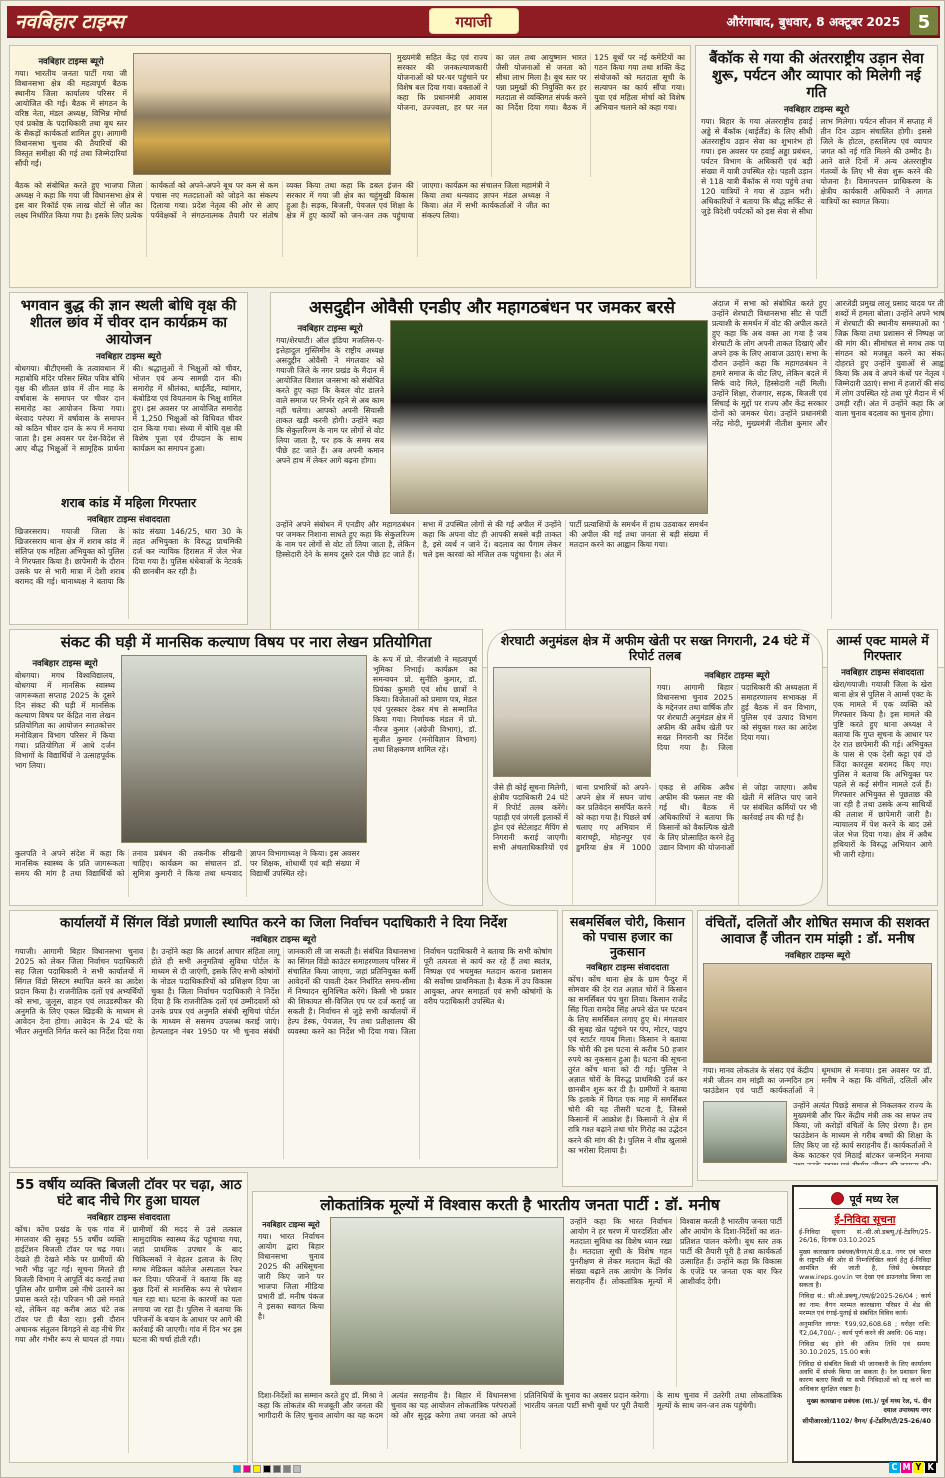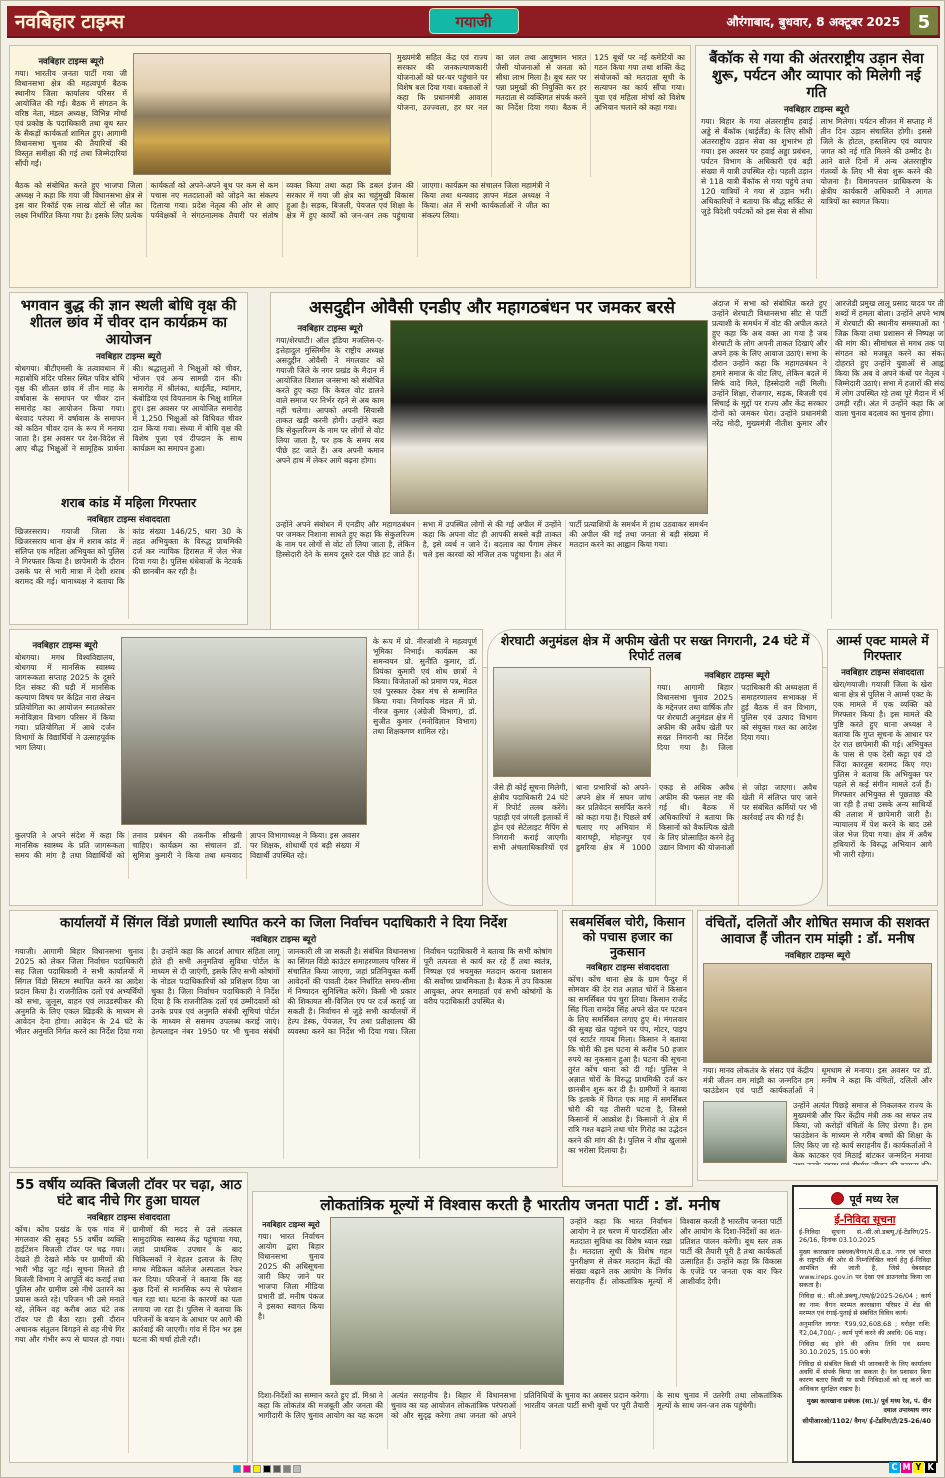--- a/index.html
+++ b/index.html
@@ -9,24 +9,24 @@
     background:#f2efe4;
     font-family:"DejaVu Sans","Liberation Sans",sans-serif;
     overflow:hidden; border:1px solid #b9b3a2;
   }
   
   .hdr {
     position:absolute; left:6px; top:5px; width:933px; height:32px;
     background:#8e1c22; display:flex; align-items:center;
     border-bottom:2px solid #6d1217;
   }
-  .masthead { color:#fdf3d0; font-weight:bold; font-size:19px; padding-left:8px; white-space:nowrap; }
+  .masthead { color:#fdf3d0; font-weight:bold; font-size:19px; padding-left:8px; white-space:nowrap;font-style:italic; }
   .edition-box {
     position:absolute; left:50%; transform:translateX(-50%);
-    background:#14b8a6; border:1px solid #e7d9a8; border-radius:4px;
+    background:#fef9c3; border:1px solid #e7d9a8; border-radius:4px;
     padding:2px 26px; color:#8e1c22; font-weight:bold; font-size:15px;
   }
   .dateline { margin-left:auto; color:#ffffff; font-weight:bold; font-size:12px; padding-right:10px; white-space:nowrap; }
   .pagenum {
     width:28px; height:28px; margin-right:2px; background:#77813e; color:#fff;
     font-weight:bold; font-size:18px; display:flex; align-items:center; justify-content:center;
     border-radius:2px;
   }
   
   .art {
@@ -113,20 +113,21 @@
           <div class="bd" style="height:178px;">गया/शेरघाटी। ऑल इंडिया मजलिस-ए-इत्तेहादुल मुस्लिमीन के राष्ट्रीय अध्यक्ष असदुद्दीन ओवैसी ने मंगलवार को गयाजी जिले के नगर प्रखंड के मैदान में आयोजित विशाल जनसभा को संबोधित करते हुए कहा कि केवल वोट डालने वाले समाज पर निर्भर रहने से अब काम नहीं चलेगा। आपको अपनी सियासी ताकत खड़ी करनी होगी। उन्होंने कहा कि सेकुलरिज्म के नाम पर लोगों से वोट लिया जाता है, पर हक के समय सब पीछे हट जाते हैं। अब अपनी कमान अपने हाथ में लेकर आगे बढ़ना होगा।</div>
         </div>
         <div class="photo ph-owaisi" style="flex:1;height:194px;"></div>
       </div>
       <div class="bd cols3" style="height:118px;margin-top:4px;">उन्होंने अपने संबोधन में एनडीए और महागठबंधन पर जमकर निशाना साधते हुए कहा कि सेकुलरिज्म के नाम पर लोगों से वोट तो लिया जाता है, लेकिन हिस्सेदारी देने के समय दूसरे दल पीछे हट जाते हैं। सभा में उपस्थित लोगों से की गई अपील में उन्होंने कहा कि अपना वोट ही आपकी सबसे बड़ी ताकत है, इसे व्यर्थ न जाने दें। बदलाव का पैगाम लेकर चले इस कारवां को मंजिल तक पहुंचाना है। अंत में पार्टी प्रत्याशियों के समर्थन में हाथ उठवाकर समर्थन की अपील की गई तथा जनता से बड़ी संख्या में मतदान करने का आह्वान किया गया।</div>
     </div>
     <div class="bd cols2" style="position:absolute;right:5px;top:6px;width:238px;height:320px;">अंदाज में सभा को संबोधित करते हुए उन्होंने शेरघाटी विधानसभा सीट से पार्टी प्रत्याशी के समर्थन में वोट की अपील करते हुए कहा कि अब वक्त आ गया है जब शेरघाटी के लोग अपनी ताकत दिखाएं और अपने हक के लिए आवाज उठाएं। सभा के दौरान उन्होंने कहा कि महागठबंधन ने हमारे समाज के वोट लिए, लेकिन बदले में सिर्फ वादे मिले, हिस्सेदारी नहीं मिली। उन्होंने शिक्षा, रोजगार, सड़क, बिजली एवं सिंचाई के मुद्दों पर राज्य और केंद्र सरकार दोनों को जमकर घेरा। उन्होंने प्रधानमंत्री नरेंद्र मोदी, मुख्यमंत्री नीतीश कुमार और आरजेडी प्रमुख लालू प्रसाद यादव पर तीखे शब्दों में हमला बोला। उन्होंने अपने भाषण में शेरघाटी की स्थानीय समस्याओं का भी जिक्र किया तथा प्रशासन से निष्पक्ष जांच की मांग की। सीमांचल से मगध तक पार्टी संगठन को मजबूत करने का संकल्प दोहराते हुए उन्होंने युवाओं से आह्वान किया कि अब वे अपने कंधों पर नेतृत्व की जिम्मेदारी उठाएं। सभा में हजारों की संख्या में लोग उपस्थित रहे तथा पूरे मैदान में भीड़ उमड़ी रही। अंत में उन्होंने कहा कि आने वाला चुनाव बदलाव का चुनाव होगा।</div>
   </section>
 
   <section class="art" style="left:8px;top:628px;width:474px;height:277px;">
+    <h2 class="hl" style="font-size:15px;">संकट की घड़ी में मानसिक कल्याण विषय पर नारा लेखन प्रतियोगिता</h2>
     <div class="row" style="margin-top:3px;height:190px;">
       <div style="width:100px;flex:none;">
         <div class="by">नवबिहार टाइम्स ब्यूरो</div>
         <div class="bd" style="height:172px;">बोधगया। मगध विश्वविद्यालय, बोधगया में मानसिक स्वास्थ्य जागरूकता सप्ताह 2025 के दूसरे दिन संकट की घड़ी में मानसिक कल्याण विषय पर केंद्रित नारा लेखन प्रतियोगिता का आयोजन स्नातकोत्तर मनोविज्ञान विभाग परिसर में किया गया। प्रतियोगिता में आधे दर्जन विभागों के विद्यार्थियों ने उत्साहपूर्वक भाग लिया।</div>
       </div>
       <div class="photo ph-mental" style="width:246px;height:188px;"></div>
       <div class="bd" style="flex:1;height:190px;">के रूप में प्रो. नीरजांशी ने महत्वपूर्ण भूमिका निभाई। कार्यक्रम का समन्वयन प्रो. सुनीति कुमार, डॉ. प्रियंका कुमारी एवं शोध छात्रों ने किया। विजेताओं को प्रमाण पत्र, मेडल एवं पुरस्कार देकर मंच से सम्मानित किया गया। निर्णायक मंडल में प्रो. नीरज कुमार (अंग्रेजी विभाग), डॉ. सुजीत कुमार (मनोविज्ञान विभाग) तथा शिक्षकगण शामिल रहे।</div>
     </div>
     <div class="bd cols4" style="height:48px;margin-top:4px;">कुलपति ने अपने संदेश में कहा कि मानसिक स्वास्थ्य के प्रति जागरूकता समय की मांग है तथा विद्यार्थियों को तनाव प्रबंधन की तकनीक सीखनी चाहिए। कार्यक्रम का संचालन डॉ. सुमित्रा कुमारी ने किया तथा धन्यवाद ज्ञापन विभागाध्यक्ष ने किया। इस अवसर पर शिक्षक, शोधार्थी एवं बड़ी संख्या में विद्यार्थी उपस्थित रहे।</div>
   </section>

